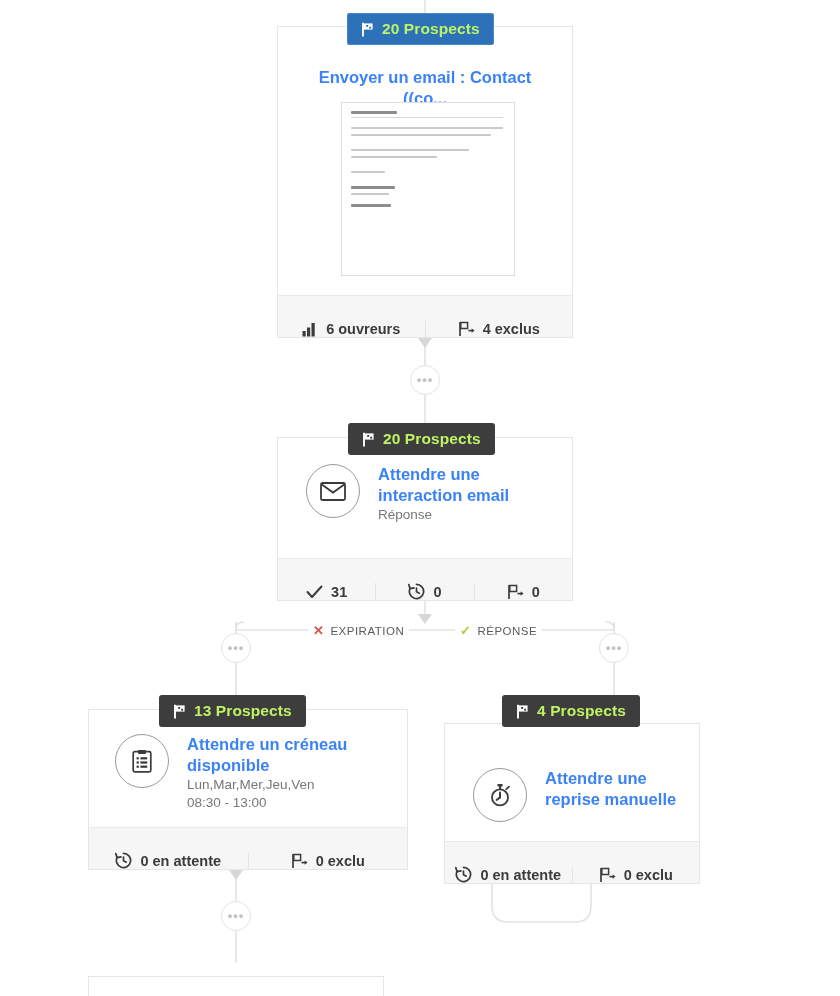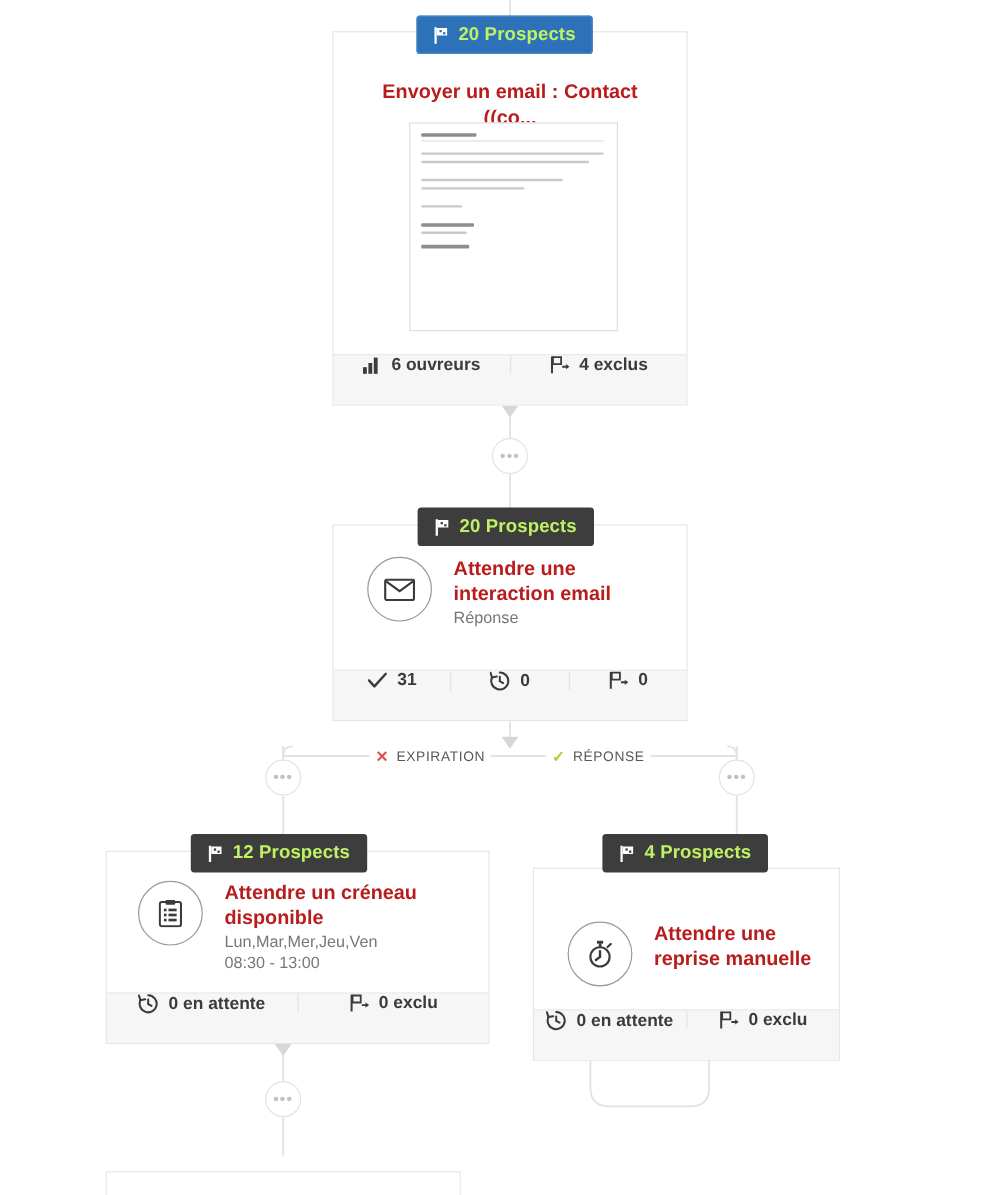--- a/index.html
+++ b/index.html
@@ -57,21 +57,21 @@
     border: 1px solid #e6e6e6;
     box-sizing: border-box;
     z-index: 4;
   }
   .card-body {
     padding: 0;
   }
   .card-title {
     font-size: 16.5px;
     font-weight: bold;
-    color: #b91c1c;
+    color: #3b82f6;
     line-height: 1.28;
   }
   .card-sub {
     font-size: 13.5px;
     color: #777777;
     line-height: 1.32;
     font-weight: normal;
   }
   .row-icon-text {
     display: flex;
@@ -91,21 +91,21 @@
   }
 
   
   .card-footer {
     position: absolute;
     left: 0; right: 0; bottom: 0;
     height: 42px;
     background: #f6f6f6;
     border-top: 1px solid #eaeaea;
     display: flex;
-    align-items: flex-start;
+    align-items: flex-end;
     box-sizing: border-box;
   }
   .stat {
     flex: 1 1 0;
     display: flex;
     align-items: center;
     justify-content: center;
     gap: 8px;
     font-size: 14.5px;
     font-weight: bold;
@@ -383,21 +383,21 @@
     </div>
   </div>
 
   <div class="badge dark" style="left:159px; top:695px;">
     <svg class="flag" viewBox="0 0 14 15">
       <path d="M2 0.8 L2 14.4" stroke="#ffffff" stroke-width="1.9" fill="none"></path>
       <path d="M3 1.4 L11.6 1.4 L11.6 7.6 L3 7.6 Z" fill="#ffffff"></path>
       <rect x="5.2" y="3" width="1.9" height="1.9" fill="#3d3d3d"></rect>
       <rect x="8.2" y="4.8" width="1.9" height="1.9" fill="#3d3d3d"></rect>
     </svg>
-    <span>12 Prospects</span>
+    <span>13 Prospects</span>
   </div>
 
   <div class="card" style="left:444px; top:723px; width:256px; height:161px;">
     <div class="row-icon-text" style="position:absolute; left:28px; top:44px; right:14px;">
       <div class="circ-icon">
         <svg width="24" height="25" viewBox="0 0 24 25">
           <circle cx="12" cy="14.4" r="8" stroke="#3b3b3b" stroke-width="1.8" fill="none"></circle>
           <rect x="9.4" y="0.9" width="5.3" height="2.6" rx="0.8" fill="#3b3b3b"></rect>
           <rect x="11" y="3.2" width="2.2" height="3.2" fill="#3b3b3b"></rect>
           <path d="M18.3 6.2 L21 3.6" stroke="#3b3b3b" stroke-width="1.8" stroke-linecap="round"></path>

